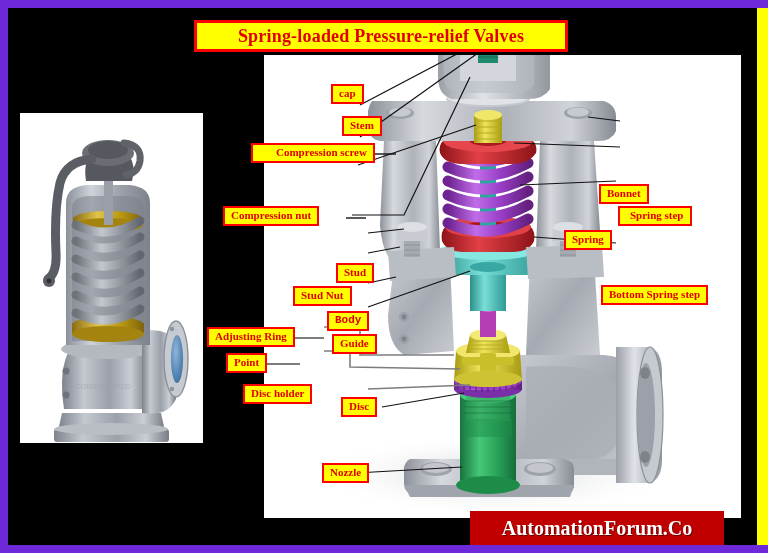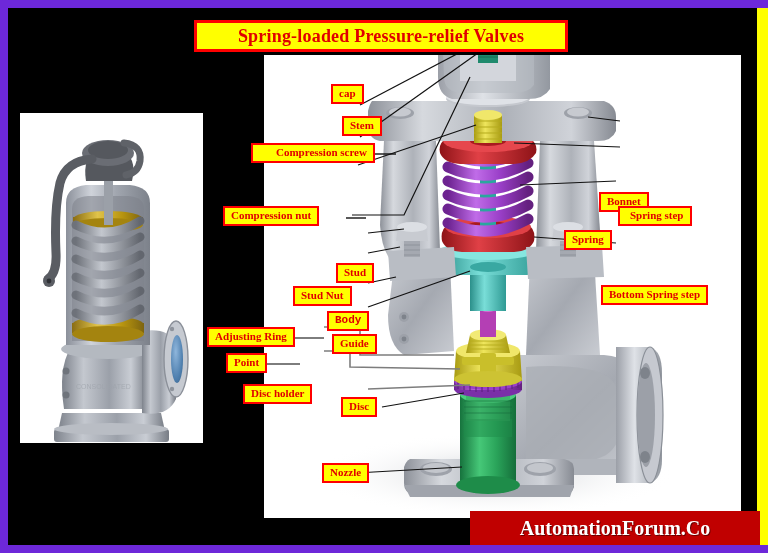--- a/index.html
+++ b/index.html
@@ -42,21 +42,21 @@
   }
   
   .lbl{
     position:absolute;background:#ffff00;border:2px solid #ff0000;
     color:#e00000;font-weight:bold;font-size:11px;
     padding:1px 6px 2px 6px;white-space:nowrap;
     line-height:13px;box-sizing:border-box;z-index:40;
   }
   
   .brand{
-    position:absolute;left:470px;top:511px;width:290px;height:34px;
+    position:absolute;left:470px;top:511px;width:254px;height:34px;
     background:#c00000;display:flex;align-items:center;justify-content:center;
     z-index:60;
   }
   .brand span{
     color:#ffffff;font-weight:bold;font-size:20px;white-space:nowrap;
     text-shadow:1px 1px 0 #600;
   }
   .yellow-right{
     position:absolute;left:757px;top:8px;width:11px;height:537px;background:#ffff00;z-index:55;
   }
@@ -396,21 +396,21 @@
         <path d="M92 418 L198 412"></path>
       </g>
     </svg>
   </div>
 
   <div class="lbl" style="left:331px;top:84px;">cap</div>
   <div class="lbl" style="left:342px;top:116px;">Stem</div>
   <div class="lbl" style="left:251px;top:143px;padding-left:23px;">Compression screw</div>
   <div class="lbl" style="left:223px;top:206px;">Compression nut</div>
 
-  <div class="lbl" style="left:599px;top:192px;">Bonnet</div>
+  <div class="lbl" style="left:599px;top:184px;">Bonnet</div>
   <div class="lbl" style="left:618px;top:206px;padding-left:10px;">Spring step</div>
   <div class="lbl" style="left:564px;top:230px;">Spring</div>
 
   <div class="lbl" style="left:336px;top:263px;">Stud</div>
   <div class="lbl" style="left:293px;top:286px;">Stud Nut</div>
   <div class="lbl" style="left:327px;top:311px;font-family:Liberation Mono, monospace;">Body</div>
   <div class="lbl" style="left:601px;top:285px;">Bottom  Spring step</div>
 
   <div class="lbl" style="left:207px;top:327px;">Adjusting Ring</div>
   <div class="lbl" style="left:332px;top:334px;">Guide</div>

